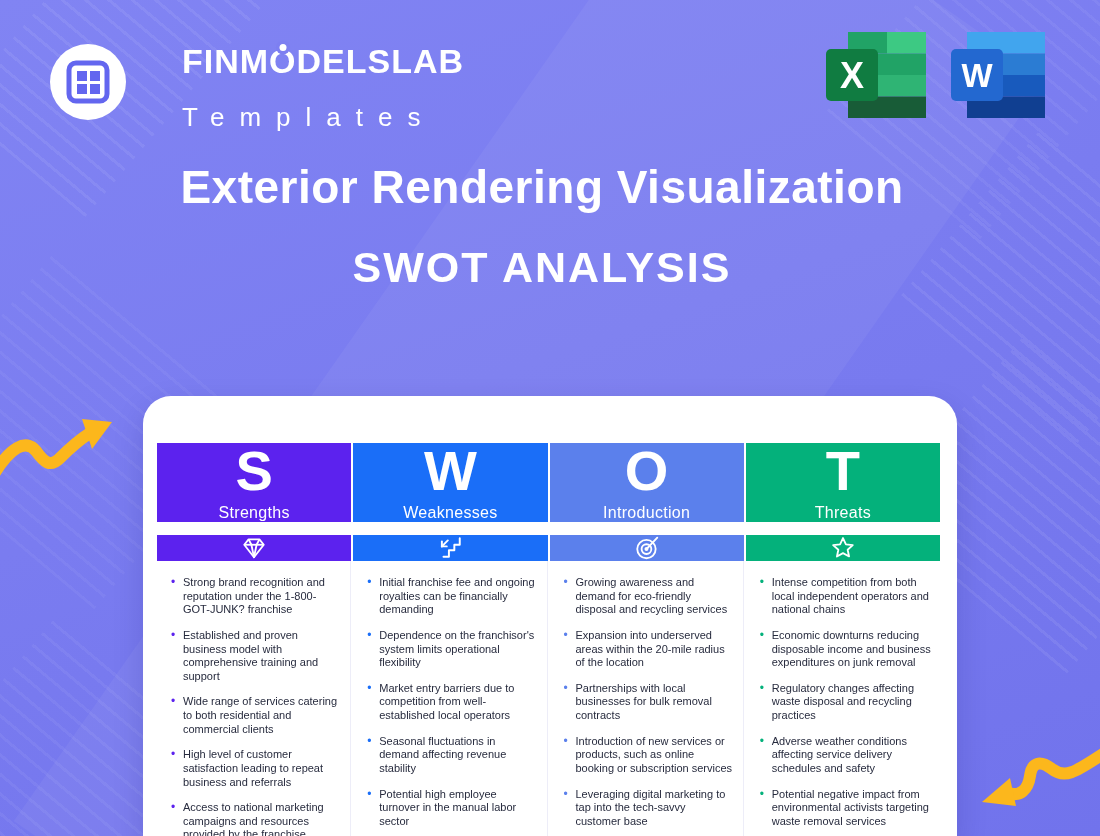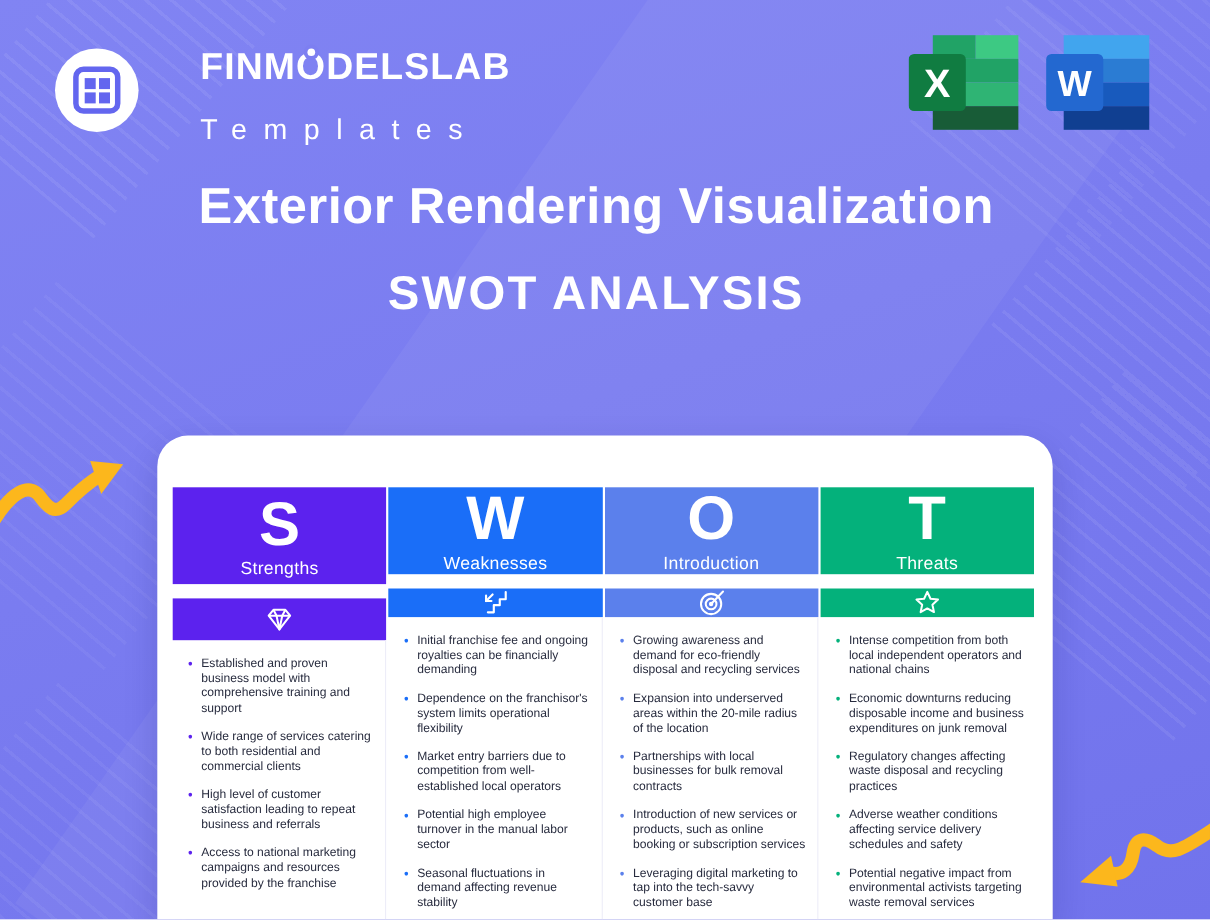--- a/index.html
+++ b/index.html
@@ -131,20 +131,21 @@
         </div>
         <div class="col-iconrow">
           <svg width="26" height="26" viewBox="0 0 24 24" fill="none" stroke="#ffffff" stroke-width="1.7" stroke-linejoin="round">
             <path d="M7 4 h10 l4 5 -9 11.5 L3 9 z"></path>
               <path d="M3 9 h18"></path>
               <path d="M7 4 l2.6 5 2.4 11.5 2.4-11.5 L17 4"></path>
           </svg>
         </div>
         <div class="col-text">
           <ul>
+            <li>Strong brand recognition and reputation under the 1-800-GOT-JUNK? franchise</li>
             <li>Established and proven business model with comprehensive training and support</li>
             <li>Wide range of services catering to both residential and commercial clients</li>
             <li>High level of customer satisfaction leading to repeat business and referrals</li>
             <li>Access to national marketing campaigns and resources provided by the franchise</li>
           </ul>
         </div>
       </div>
 
       <div class="col" style="--accent: #1a6ef8;">
         <div class="col-header">
@@ -157,22 +158,22 @@
               <path d="M10 5 L4.5 10.5"></path>
               <path d="M4.5 10.5 v-4.5"></path>
               <path d="M4.5 10.5 h4.5"></path>
           </svg>
         </div>
         <div class="col-text">
           <ul>
             <li>Initial franchise fee and ongoing royalties can be financially demanding</li>
             <li>Dependence on the franchisor's system limits operational flexibility</li>
             <li>Market entry barriers due to competition from well-established local operators</li>
+            <li>Seasonal fluctuations in demand affecting revenue stability</li>
             <li>Potential high employee turnover in the manual labor sector</li>
-            <li>Seasonal fluctuations in demand affecting revenue stability</li>
           </ul>
         </div>
       </div>
 
       <div class="col" style="--accent: #5b80ec;">
         <div class="col-header">
           <div class="col-letter">O</div>
           <div class="col-label">Introduction</div>
         </div>
         <div class="col-iconrow">

